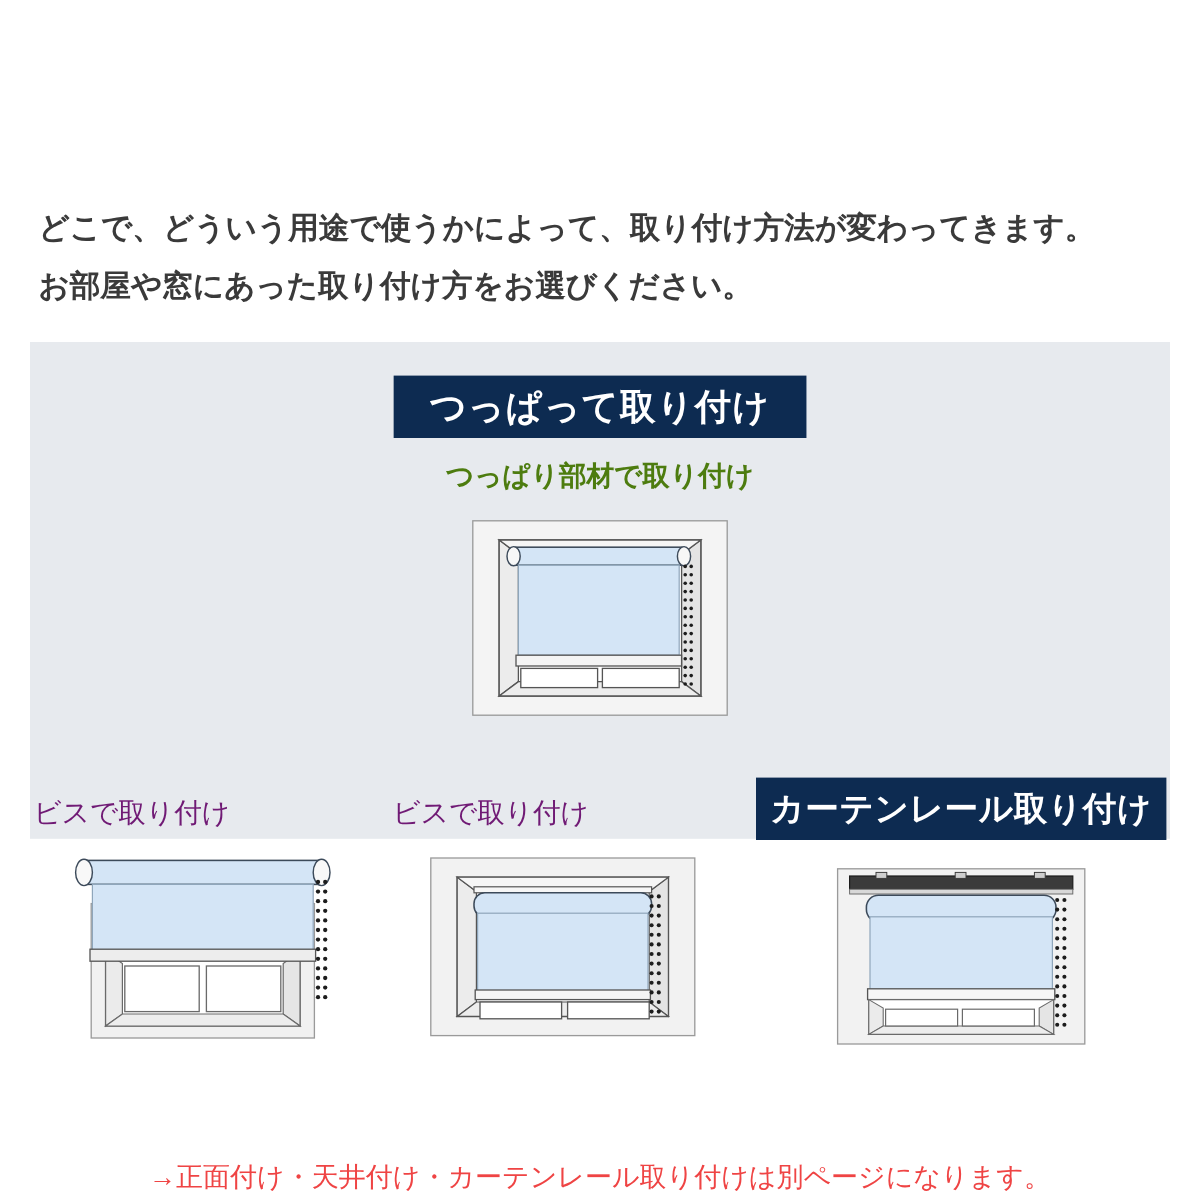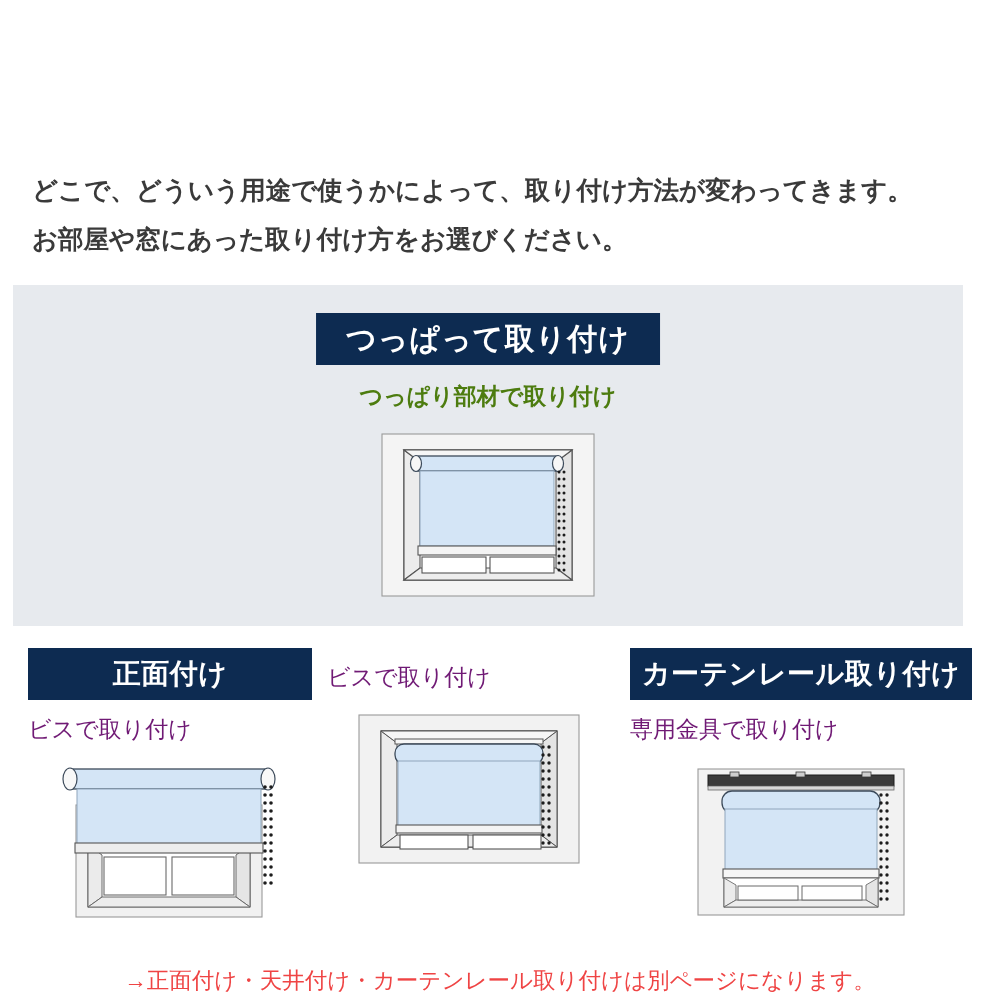--- a/index.html
+++ b/index.html
@@ -67,24 +67,24 @@
     font-size: 25.5px;
     line-height: 49px;
     color: #3a3a3a;
     white-space: nowrap;
     font-weight: bold;
   }
 
   
   .main-panel {
     position: absolute;
-    left: 13px;
+    left: 25px;
     top: 285px;
     width: 950px;
-    height: 341px;
+    height: 414px;
     background: #e7eaee;
   }
   .panel-badge {
     position: absolute;
     left: 50%;
     transform: translateX(-50%);
     top: 28px;
     height: 52px;
     padding: 0 30px;
     background: #0d2b51;
@@ -250,23 +250,20 @@
           <circle cx="181" cy="140" r="1.5"></circle>
             <circle cx="186" cy="140" r="1.5"></circle>
         </g>
       </svg>
     </div>
   </div>
 
   <div class="cards">
 
     <div class="card card-1">
-      <div class="card-badge">
-        <span class="card-badge-text">正面付け</span>
-      </div>
       <div class="card-sub">ビスで取り付け</div>
       <div class="card-figure">
         <svg viewBox="0 0 248 165" width="248" height="165" aria-hidden="true">
 
           <rect x="30" y="48" width="186" height="112" fill="#f1f1f1" stroke="#9a9a9a" stroke-width="1.1"></rect>
 
           <polygon points="42,88 204,88 204,150 42,150" fill="#ffffff" stroke="#6a6a6a" stroke-width="1.2"></polygon>
           <polygon points="42,88 56,98 56,140 42,150" fill="#ebebeb" stroke="#6a6a6a" stroke-width="1"></polygon>
           <polygon points="204,88 190,98 190,140 204,150" fill="#e5e5e5" stroke="#6a6a6a" stroke-width="1"></polygon>
           <polygon points="42,150 204,150 190,140 56,140" fill="#ededed" stroke="#6a6a6a" stroke-width="1"></polygon>
@@ -366,21 +363,20 @@
               <circle cx="204" cy="138" r="1.7"></circle>
           </g>
         </svg>
       </div>
     </div>
 
     <div class="card card-3">
       <div class="card-badge">
         <span class="card-badge-text">カーテンレール取り付け</span>
       </div>
-      <div class="card-sub">専用金具で取り付け</div>
       <div class="card-figure">
         <svg viewBox="0 0 258 165" width="258" height="165" aria-hidden="true">
 
           <rect x="26" y="12" width="206" height="146" fill="#f2f2f2" stroke="#9a9a9a" stroke-width="1.1"></rect>
 
           <rect x="36" y="18" width="186" height="11" fill="#3b3b3b" stroke="#1c1c1c" stroke-width="1"></rect>
           <rect x="58" y="15" width="9" height="5" fill="#cfcfcf" stroke="#3b3b3b" stroke-width="0.8"></rect>
           <rect x="124" y="15" width="9" height="5" fill="#cfcfcf" stroke="#3b3b3b" stroke-width="0.8"></rect>
           <rect x="190" y="15" width="9" height="5" fill="#cfcfcf" stroke="#3b3b3b" stroke-width="0.8"></rect>
           <rect x="36" y="29" width="186" height="4" fill="#d8d8d8" stroke="#6a6a6a" stroke-width="0.8"></rect>

